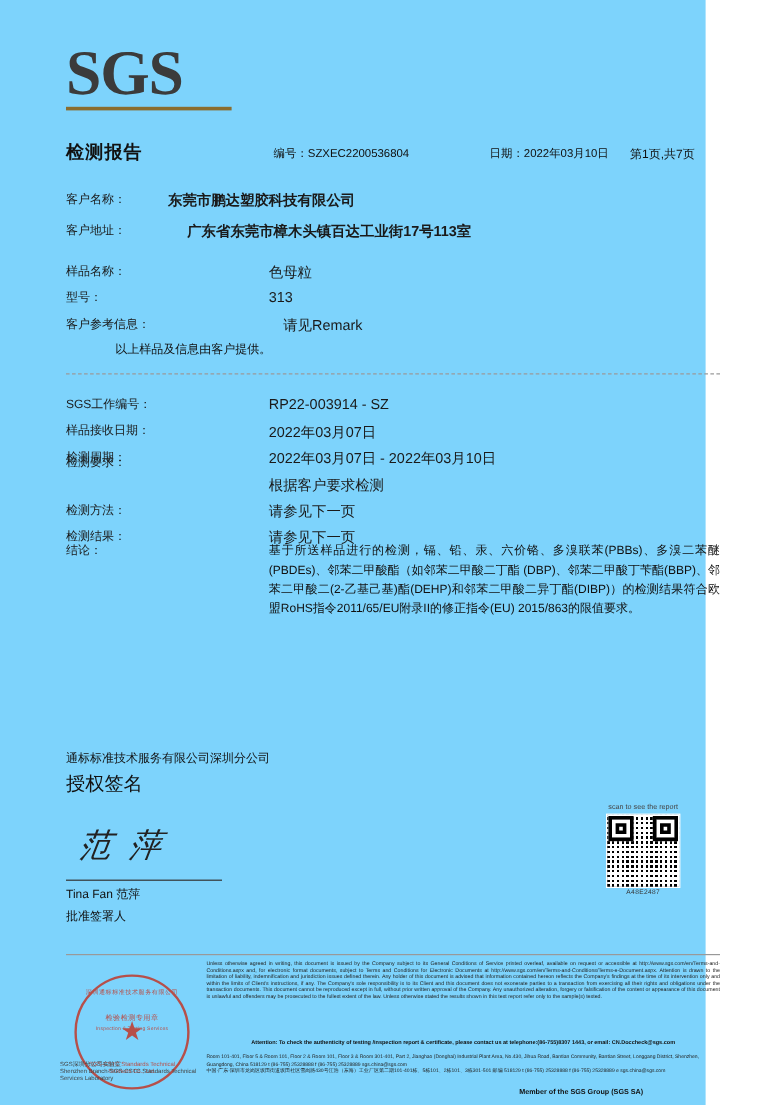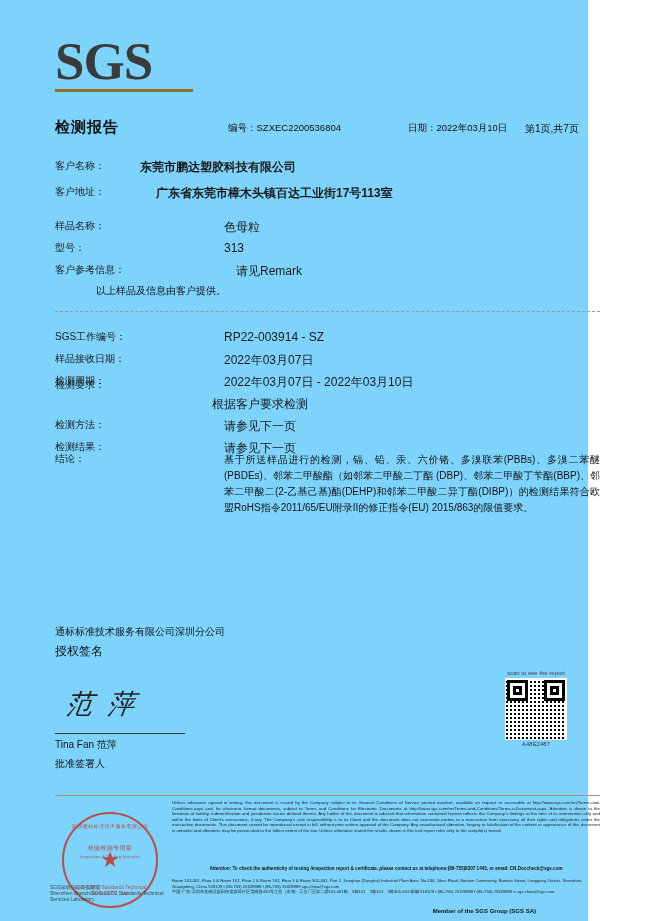--- a/index.html
+++ b/index.html
@@ -109,21 +109,21 @@
   .sig-company {
     position: absolute;
     left: 55px;
     top: 625px;
     font-size: 10px;
   }
   .sig-auth {
     position: absolute;
     left: 55px;
     top: 643px;
-    font-size: 12px;
+    font-size: 16px;
     font-family: Liberation Mono, monospace;
   }
   .sig-script {
     position: absolute;
     left: 66px;
     top: 686px;
     font-family: "Liberation Serif", serif;
     font-size: 27px;
     font-style: italic;
     color: #222;
@@ -345,21 +345,21 @@
   <div class="field-label" style="left:55px; top:330px;">SGS工作编号：</div>
   <div class="field-value" style="left:224px; top:330px;">RP22-003914 - SZ</div>
 
   <div class="field-label" style="left:55px; top:352px;">样品接收日期：</div>
   <div class="field-value" style="left:224px; top:352px;">2022年03月07日</div>
 
   <div class="field-label" style="left:55px; top:374px;">检测周期：</div>
   <div class="field-value" style="left:224px; top:374px;">2022年03月07日 - 2022年03月10日</div>
 
   <div class="field-label" style="left:55px; top:378px;">检测要求：</div>
-  <div class="field-value" style="left:212px; top:396px;text-align:right;">根据客户要求检测</div>
+  <div class="field-value" style="left:224px; top:396px;text-align:right;">根据客户要求检测</div>
 
   <div class="field-label" style="left:55px; top:418px;">检测方法：</div>
   <div class="field-value" style="left:224px; top:418px;">请参见下一页</div>
 
   <div class="field-label" style="left:55px; top:440px;">检测结果：</div>
   <div class="field-value" style="left:224px; top:440px;">请参见下一页</div>
 
   <div class="field-label" style="left:55px; top:452px;">结论：</div>
   <div class="concl">基于所送样品进行的检测，镉、铅、汞、六价铬、多溴联苯(PBBs)、多溴二苯醚(PBDEs)、邻苯二甲酸酯（如邻苯二甲酸二丁酯 (DBP)、邻苯二甲酸丁苄酯(BBP)、邻苯二甲酸二(2-乙基己基)酯(DEHP)和邻苯二甲酸二异丁酯(DIBP)）的检测结果符合欧盟RoHS指令2011/65/EU附录II的修正指令(EU) 2015/863的限值要求。</div>
 

